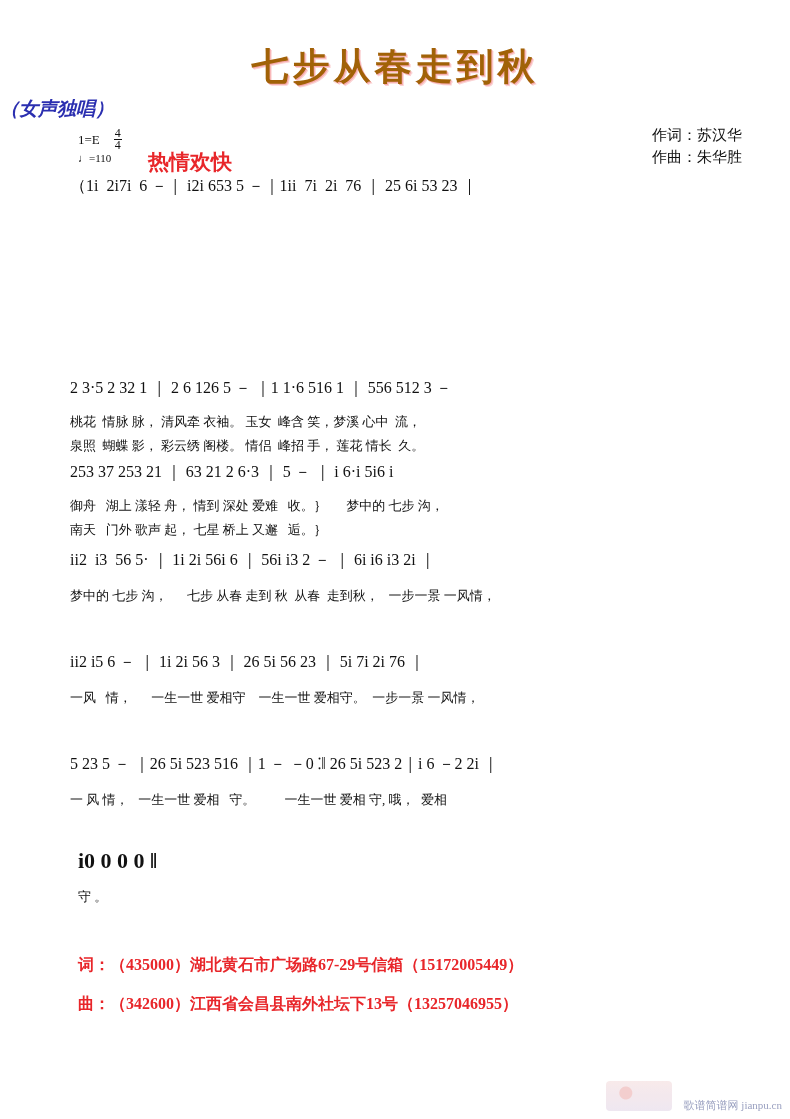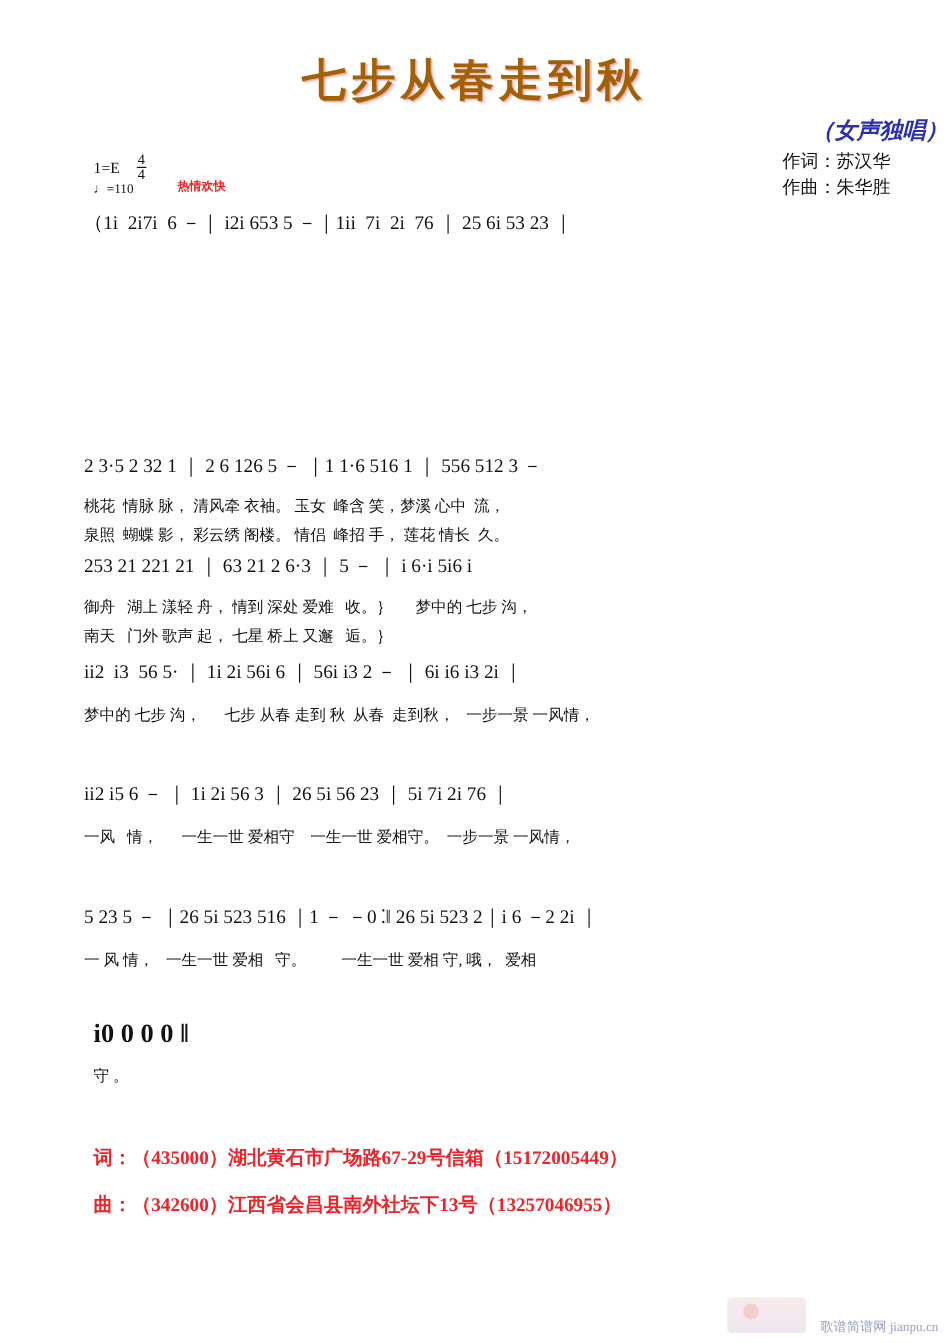--- a/index.html
+++ b/index.html
@@ -11,36 +11,36 @@
   .sheet{position:absolute;inset:0;}
 
   
   .title{
     position:absolute;top:42px;left:0;width:790px;text-align:center;
     font-family:"Liberation Sans",sans-serif;
     font-size:37px;font-weight:bold;color:#a16207;letter-spacing:4px;
     text-shadow:1px 1px 0 #f7a9ab, 2px 2px 0 #fbd3d4;
   }
   .subtitle{
-    position:absolute;top:96px;left:0;width:790px;text-align:right;
+    position:absolute;top:96px;left:0;width:790px;text-align:left;
     font-family:"Liberation Serif",serif;
     font-size:19px;font-weight:bold;font-style:italic;color:#2b2fb0;
   }
 
   
   .credits{position:absolute;top:124px;right:48px;text-align:left;
     font-size:15px;color:#111;line-height:22px;}
 
   
   .keyblock{position:absolute;top:128px;left:78px;font-size:13px;color:#111;}
   .keyline{display:flex;align-items:center;gap:14px;}
   .meter{display:inline-block;text-align:center;line-height:11px;font-size:12px;}
   .meter .num{display:block;border-bottom:1px solid #111;padding:0 1px;}
   .tempo{position:absolute;top:152px;left:78px;font-size:11px;color:#111;}
-  .mood{position:absolute;top:148px;left:148px;font-size:10px;font-weight:bold;
+  .mood{position:absolute;top:148px;left:148px;font-size:21px;font-weight:bold;
     color:#e8262a;font-family:"Liberation Sans",sans-serif;}
 
   
   .row{position:absolute;left:70px;width:700px;}
   .notes{
     font-family:"Liberation Serif",serif;
     font-size:16px;color:#111;white-space:pre;letter-spacing:0px;
   }
   .lyr{
     font-family:"Liberation Serif",serif;
@@ -88,21 +88,21 @@
   </div>
 
 
   <div class="row" style="top:378px;">
     <div class="notes">2 3·5 2 32 1 ｜ 2 6 126 5 － ｜1 1·6 516 1 ｜ 556 512 3 －</div>
     <div class="lyr" style="margin-top:14px;">桃花  情脉 脉， 清风牵 衣袖。 玉女  峰含 笑，梦溪 心中  流，</div>
     <div class="lyr l2" style="margin-top:6px;">泉照  蝴蝶 影， 彩云绣 阁楼。 情侣  峰招 手， 莲花 情长  久。</div>
   </div>
 
   <div class="row" style="top:462px;">
-    <div class="notes">253 21 221 21 ｜ 63 21 2 6·3 ｜ 5 － ｜ i 6·i 5i6 i</div>
+    <div class="notes">253 37 253 21 ｜ 63 21 2 6·3 ｜ 5 － ｜ i 6·i 5i6 i</div>
     <div class="lyr" style="margin-top:14px;">御舟   湖上 漾轻 舟， 情到 深处 爱难   收。｝      梦中的 七步 沟，</div>
     <div class="lyr l2" style="margin-top:6px;">南天   门外 歌声 起， 七星 桥上 又邂   逅。｝</div>
   </div>
 
   <div class="row" style="top:550px;">
     <div class="notes">ii2  i3  56 5· ｜ 1i 2i 56i 6 ｜ 56i i3 2 － ｜ 6i i6 i3 2i ｜</div>
     <div class="lyr" style="margin-top:16px;">梦中的 七步 沟，      七步 从春 走到 秋  从春  走到秋，   一步一景 一风情，</div>
   </div>
 
   <div class="row" style="top:652px;">

